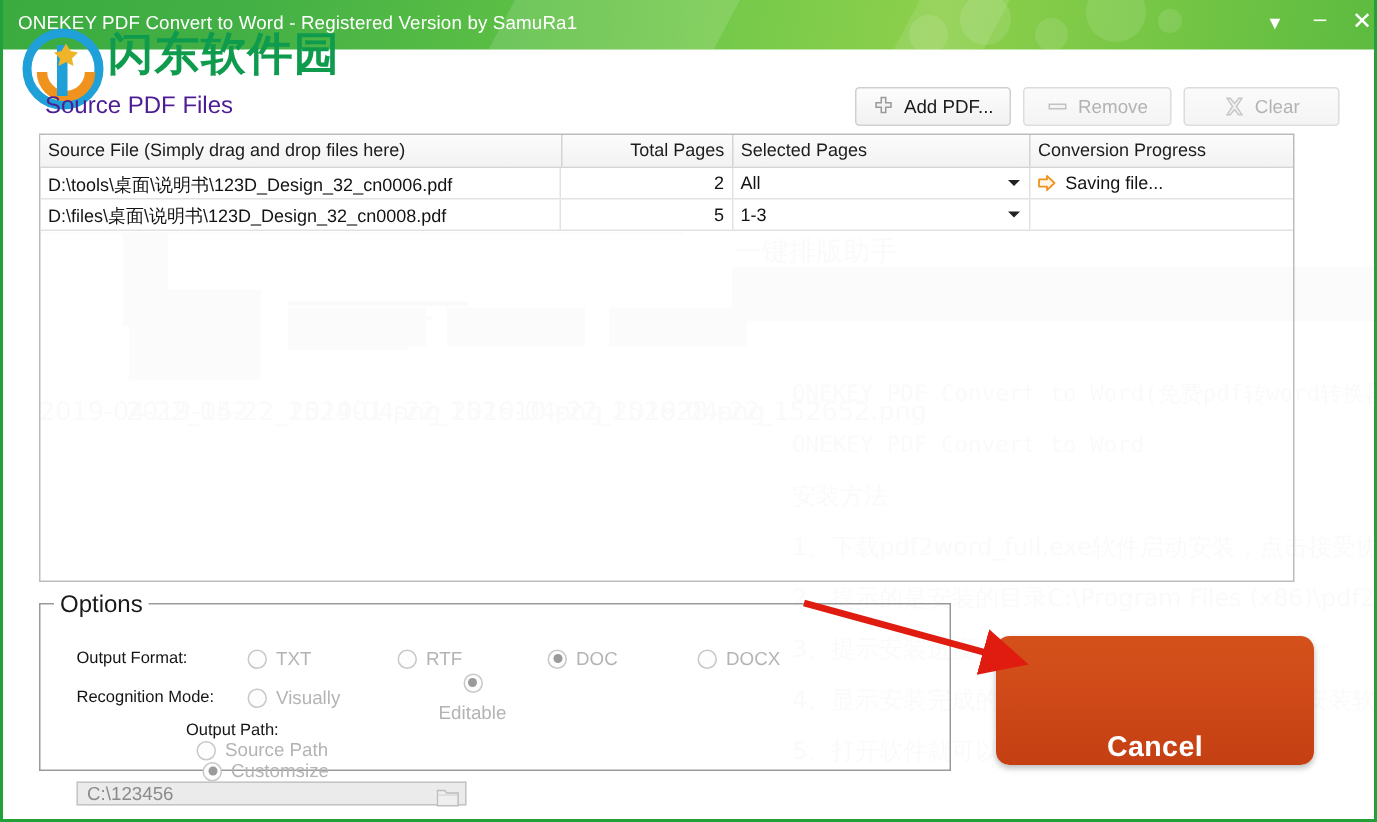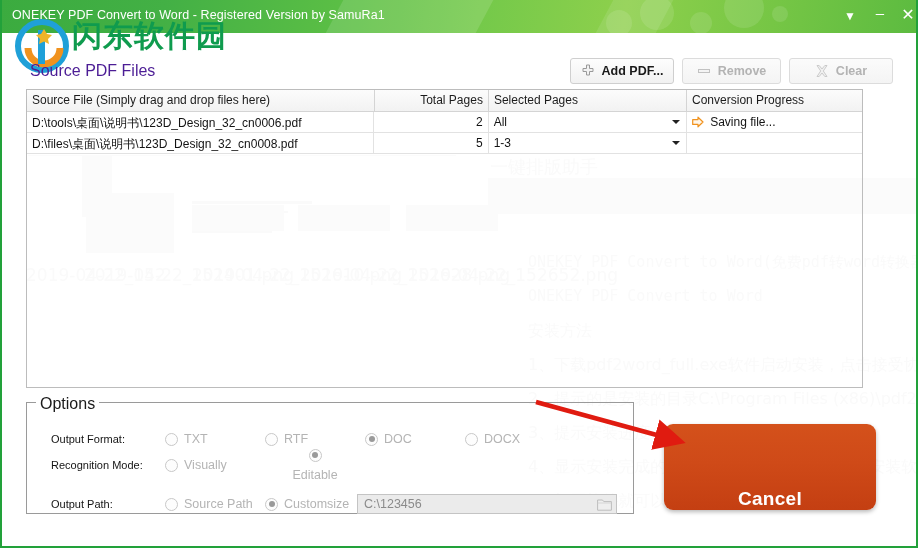--- a/index.html
+++ b/index.html
@@ -99,21 +99,20 @@
   }
 
   
   .tbtn {
     position: absolute; top: 58px; height: 26px;
     border: 1px solid #cfcfcf; border-radius: 3px;
     background: linear-gradient(#fdfdfd, #f1f1f1);
     font-size: 12.5px; color: #1a1a1a;
     display: flex; align-items: center; justify-content: center; gap: 7px;
     cursor: default;
-    font-weight: bold;
   }
   .tbtn.disabled { color: #b3b3b3; background: linear-gradient(#fbfbfb, #f4f4f4); border-color: #dcdcdc; }
   #btn-addpdf { left: 568px; width: 104px; }
   #btn-remove { left: 680px; width: 99px; }
   #btn-clear  { left: 787px; width: 104px; }
   .ticon { width: 14px; height: 14px; flex: none; }
 
   
   #list-panel {
     position: absolute; left: 24px; top: 89px; width: 837px; height: 299px;
@@ -151,21 +150,21 @@
     border: 1px solid #9a9a9a; background: transparent;
   }
   #options-legend {
     position: absolute; left: 34px; top: 395px;
     background: #ffffff; padding: 0 4px;
     font-size: 16px; color: #1a1a1a;
   }
   .opt-row { position: absolute; left: 24px; height: 20px; display: flex; align-items: center; }
   #row-format { top: 26px; }
   #row-mode   { top: 52px; }
-  #row-path   { top: 91px; }
+  #row-path   { top: 78px; flex-direction: column; }
   .opt-label { width: 114px; font-size: 11px; color: #141414; }
 
   .radio { display: flex; align-items: center; gap: 6px; font-size: 12.5px; color: #b4b4b4; cursor: default; }
   .radio .dot {
     width: 13px; height: 13px; border-radius: 50%;
     border: 1px solid #c8c8c8; background: #fdfdfd; flex: none;
     display: flex; align-items: center; justify-content: center;
   }
   .radio.checked .dot::after {
     content: ""; width: 6px; height: 6px; border-radius: 50%; background: #9a9a9a;

